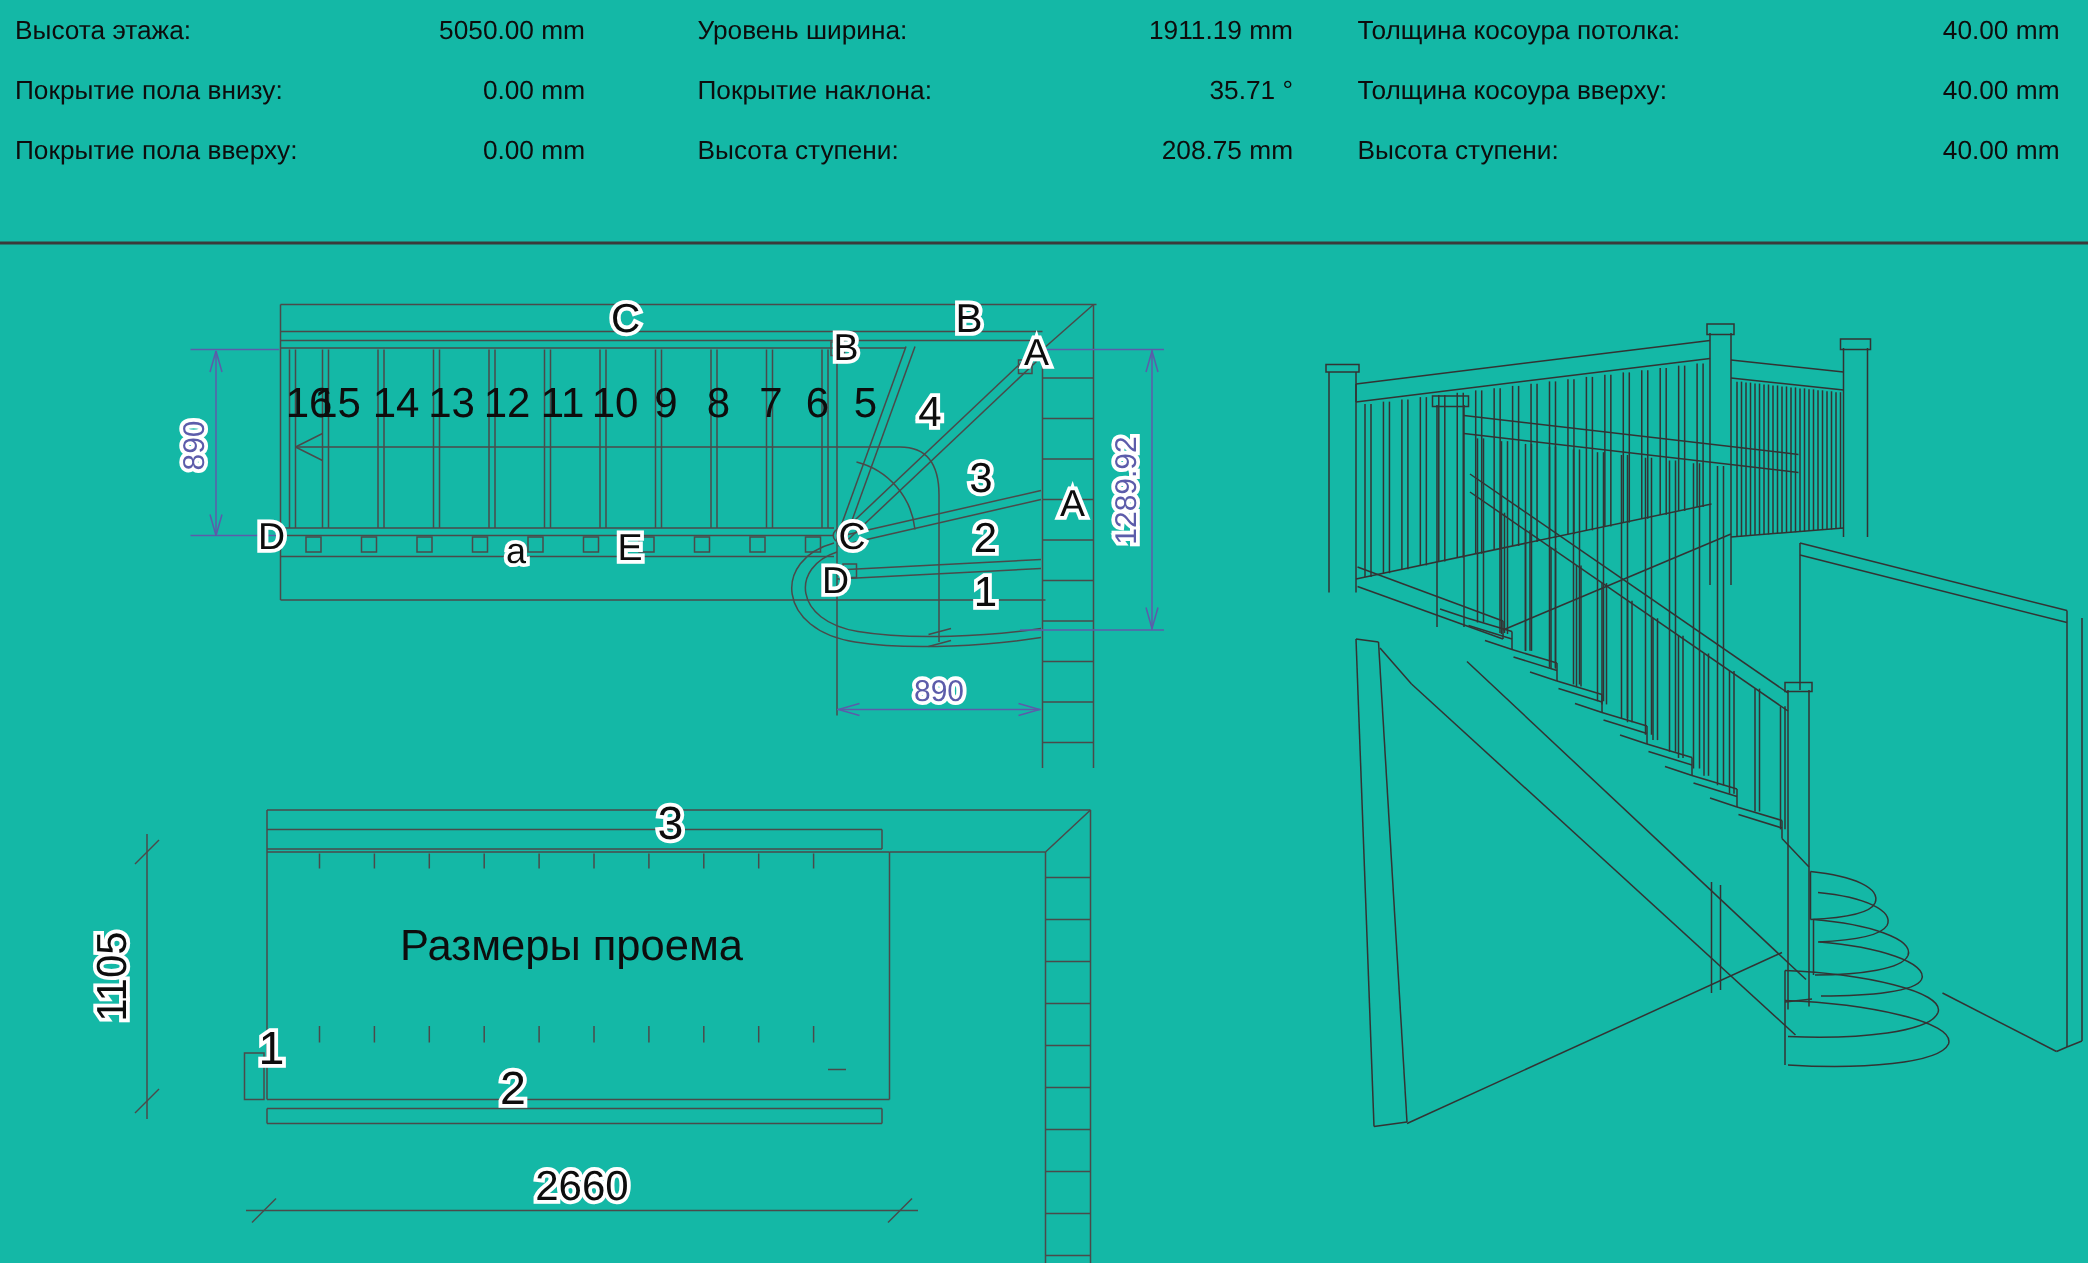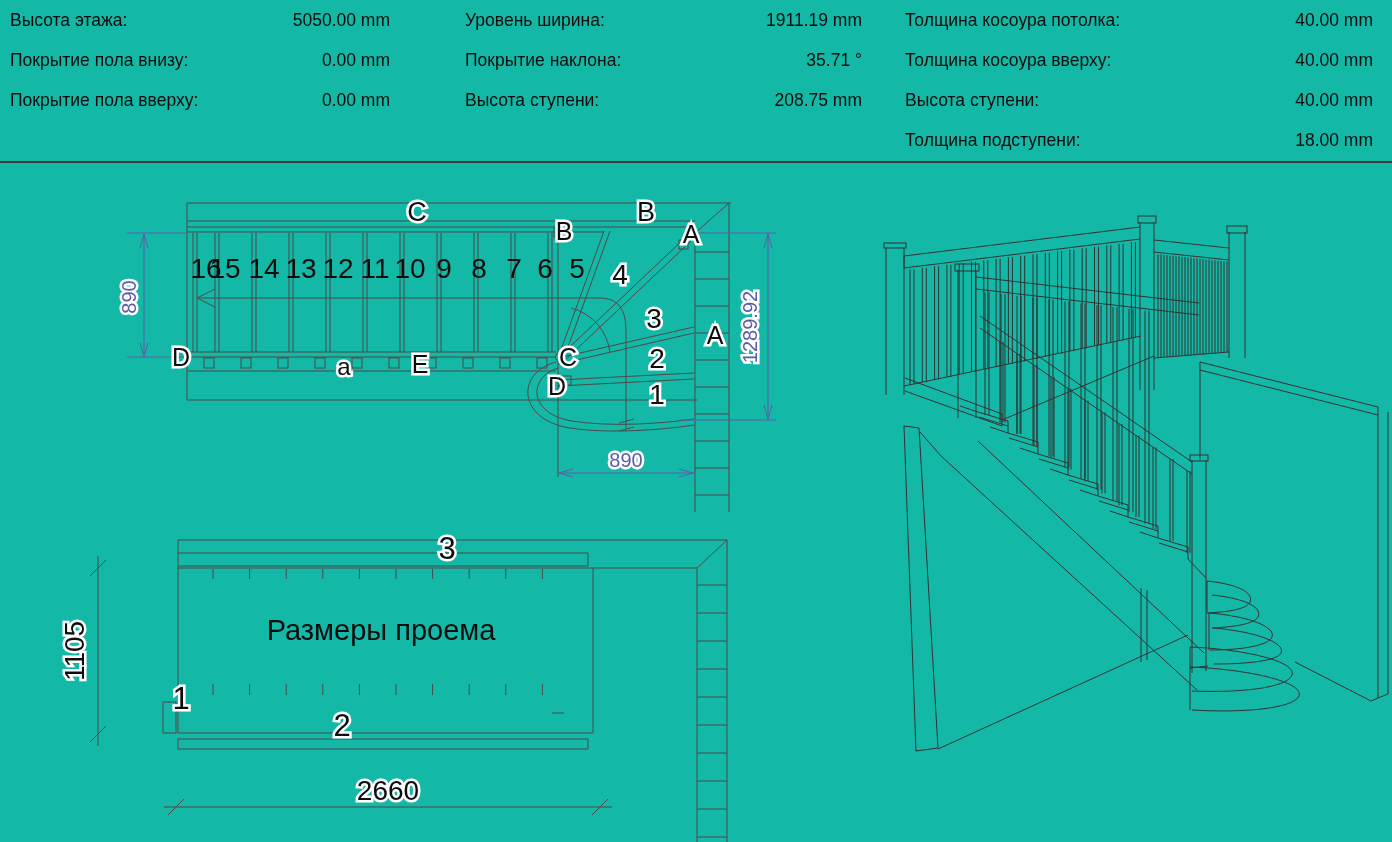--- a/index.html
+++ b/index.html
@@ -60,24 +60,20 @@
           <span>Толщина косоура потолка:</span>
           <span>40.00 mm</span>
         </div>
       <div class="hrow">
           <span>Толщина косоура вверху:</span>
           <span>40.00 mm</span>
         </div>
       <div class="hrow">
           <span>Высота ступени:</span>
           <span>40.00 mm</span>
-        </div>
-      <div class="hrow">
-          <span>Толщина подступени:</span>
-          <span>18.00 mm</span>
         </div>
     </div>
   </div>
   <div class="rule"></div>
 
   <svg width="1392" height="679" viewBox="0 163 1392 679">
 
     <g>
       <line x1="187" y1="203" x2="731" y2="203"></line>
       <line x1="187" y1="221" x2="695" y2="221"></line>

